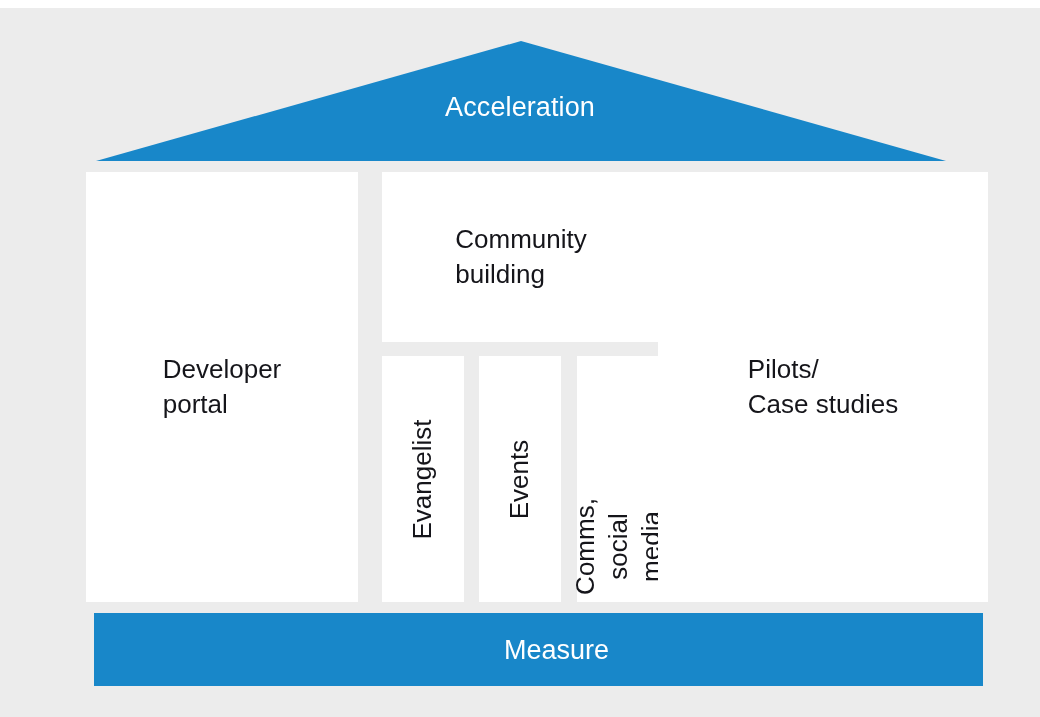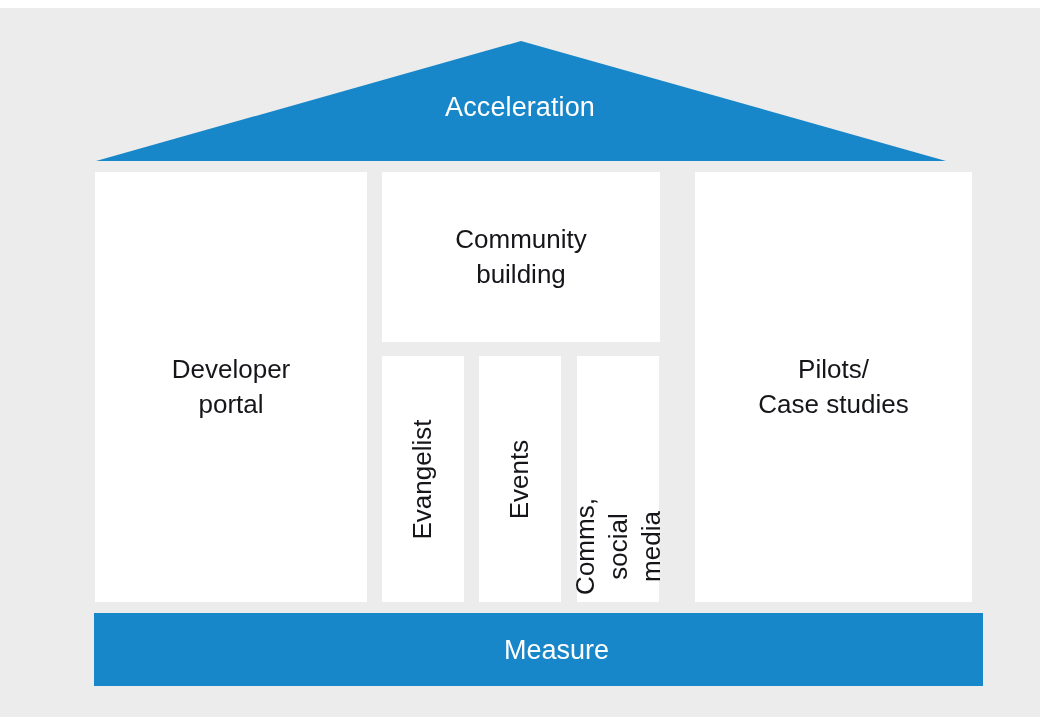--- a/index.html
+++ b/index.html
@@ -46,46 +46,46 @@
   
   .pillar {
     position: absolute;
     background: #ffffff;
     box-sizing: border-box;
     display: flex;
     align-items: center;
     justify-content: center;
   }
   .pillar-text {
-    text-align: center;
+    text-align: left;
     color: #15151a;
     font-size: 26px;
     font-weight: 400;
     line-height: 35px;
     white-space: pre-line;
   }
 
   #pillar-developer-portal {
-    left: 95px;
+    left: 86px;
     top: 164px;
     width: 272px;
     height: 430px;
   }
 
   #pillar-community-building {
     left: 382px;
     top: 164px;
     width: 278px;
     height: 170px;
   }
 
   #pillar-pilots-case-studies {
-    left: 695px;
+    left: 658px;
     top: 164px;
-    width: 277px;
+    width: 330px;
     height: 430px;
   }
 
   
   .pillar-narrow {
     top: 348px;
     height: 246px;
   }
   .pillar-narrow .vtext {
     transform: rotate(-90deg);

